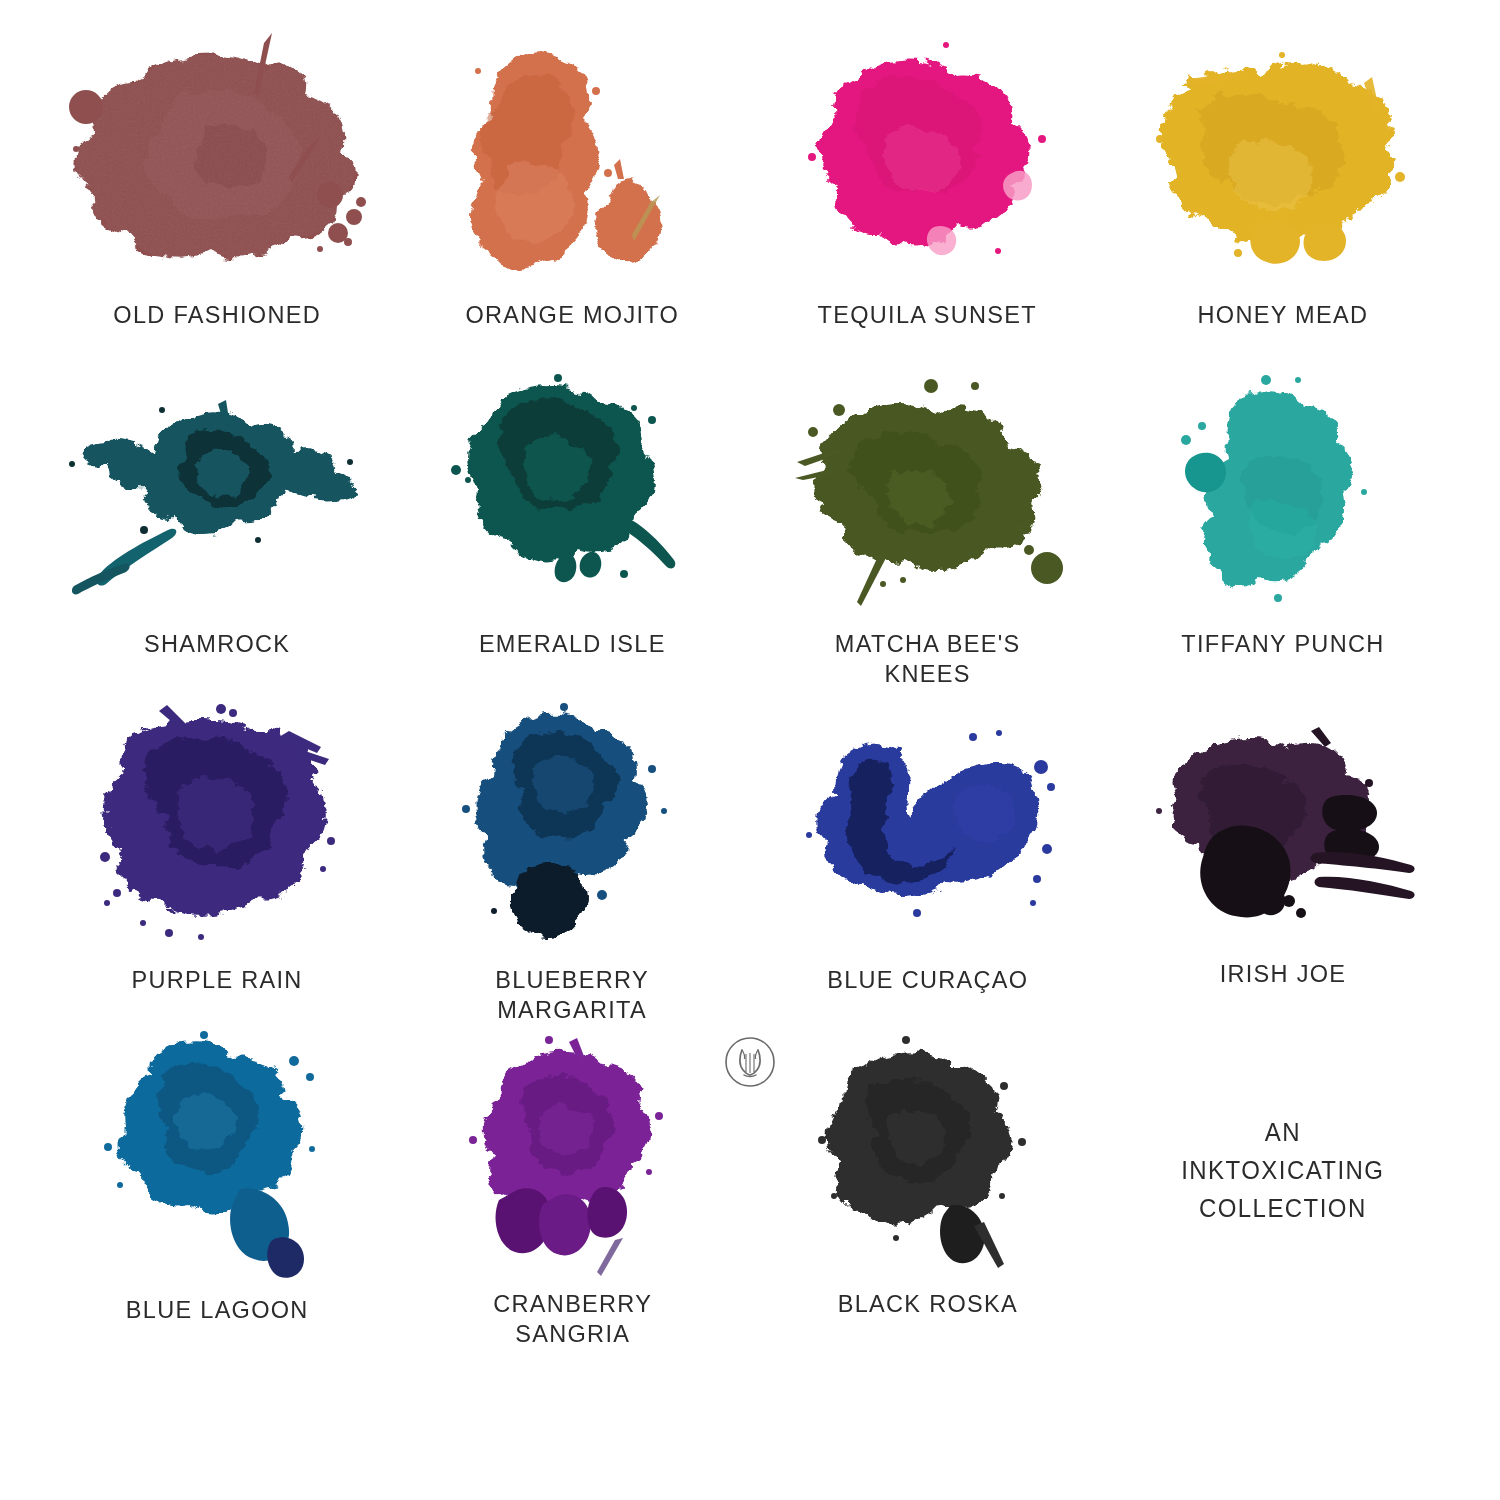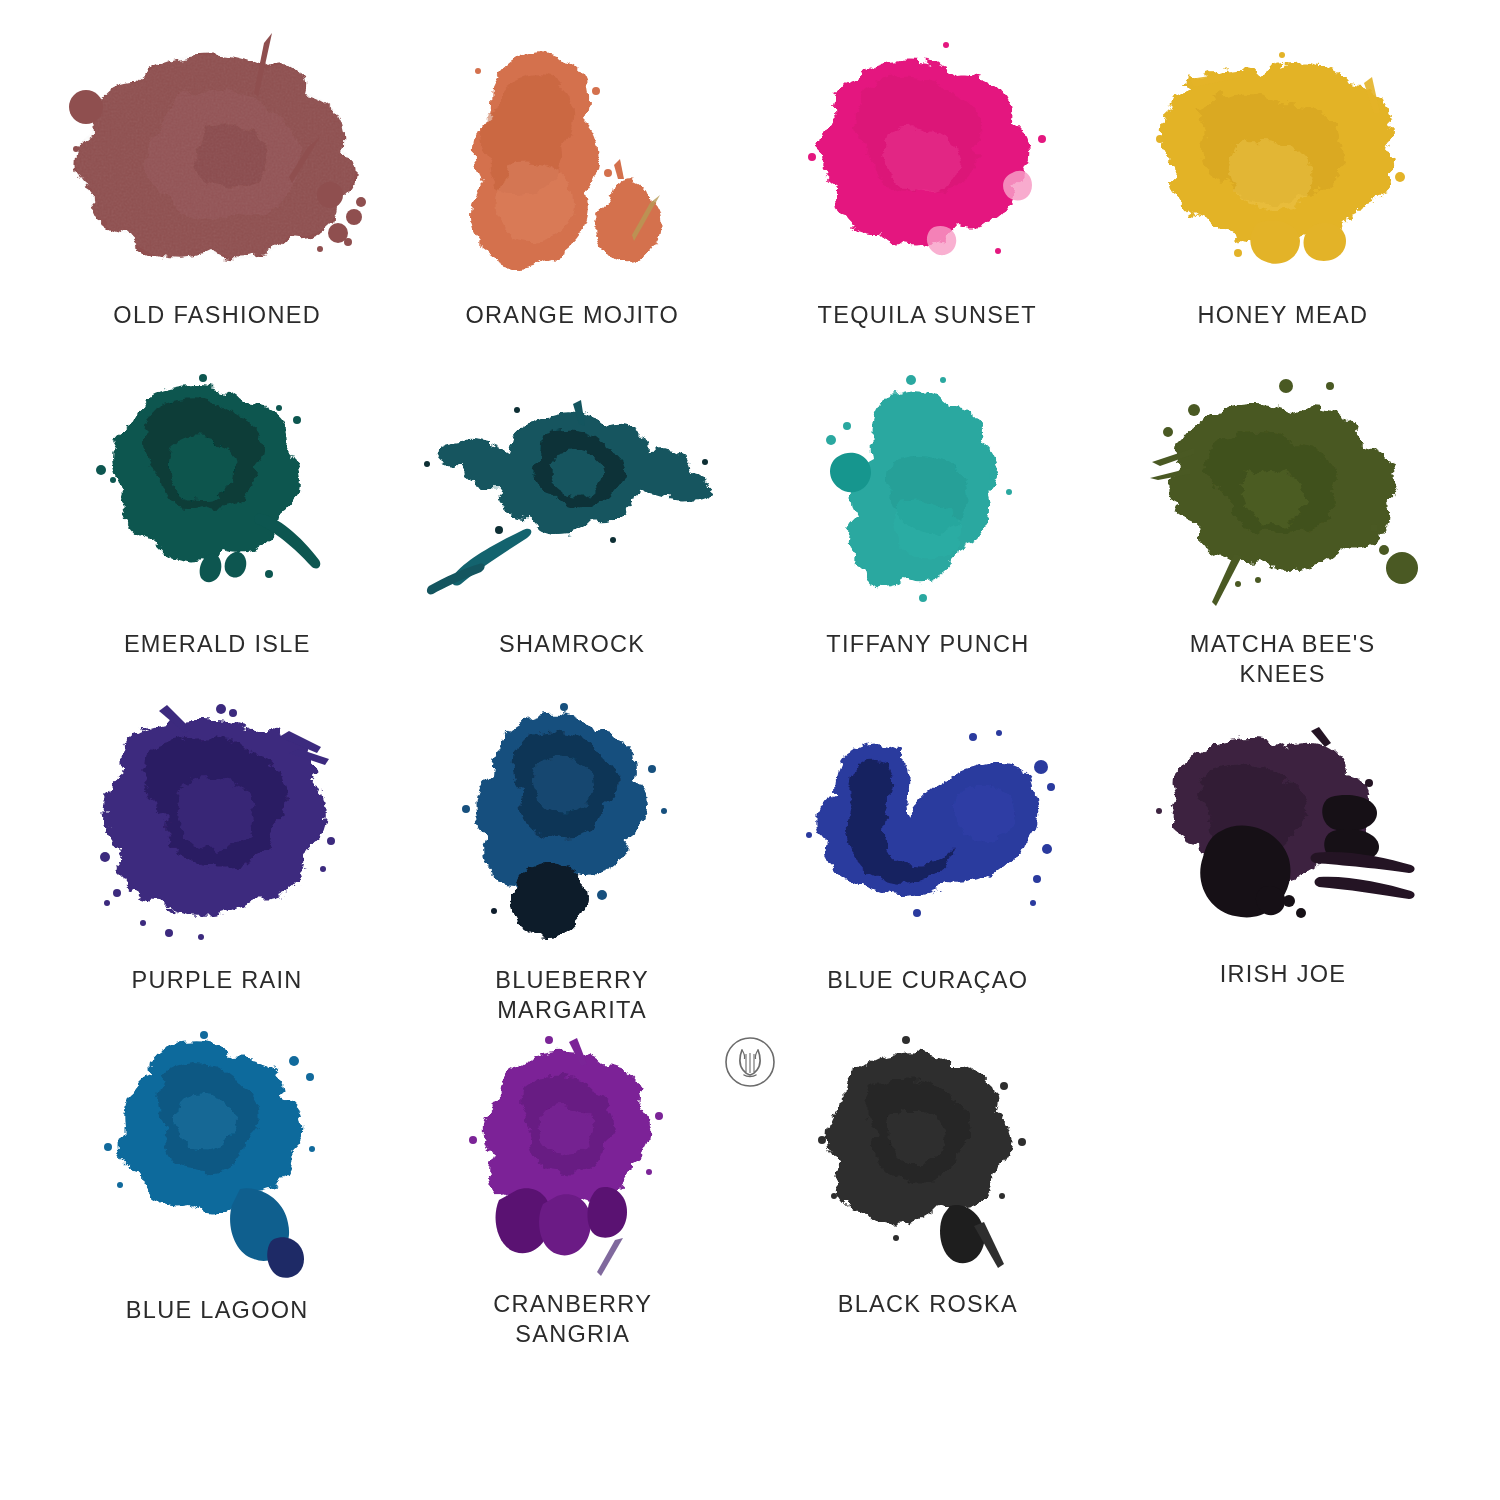--- a/index.html
+++ b/index.html
@@ -210,20 +210,47 @@
           <circle cx="144" cy="28" r="3" fill="#e3b328"></circle>
           <path d="M120,196 C140,188 162,198 162,214 C162,232 142,242 126,234 C110,228 108,206 120,196 Z" fill="#e3b328"></path>
           <path d="M176,198 C192,192 208,200 208,214 C208,230 190,238 176,232 C162,226 162,206 176,198 Z" fill="#e3b328"></path>
         </svg>
       </div>
       <div class="swatch-label">HONEY MEAD</div>
     </div>
 
     <div class="cell r2">
       <div class="blot-wrap">
+        <svg class="blot" width="320" height="230" viewBox="0 0 320 230">
+          <defs>
+            <filter id="f5" x="-25%" y="-25%" width="150%" height="150%">
+              <feTurbulence type="fractalNoise" baseFrequency="0.06 0.09" numOctaves="4" seed="31" result="n"></feTurbulence>
+              <feDisplacementMap in="SourceGraphic" in2="n" scale="13" xChannelSelector="R" yChannelSelector="G"></feDisplacementMap>
+            </filter>
+          </defs>
+          <g filter="url(#f5)">
+            <path d="M120,42 C142,26 180,28 194,46 C216,38 236,52 236,70 C262,66 280,78 276,94 C296,94 306,106 294,116 C272,126 240,118 224,108 C222,130 200,146 178,140 C160,160 128,158 118,138 C96,140 82,124 88,108 C64,110 48,100 52,86 C30,88 16,76 28,66 C48,56 82,62 96,72 C98,54 106,44 120,42 Z" fill="#14555f"></path>
+            <path d="M128,56 C152,44 186,50 194,70 C216,78 218,102 200,112 C188,130 158,132 146,118 C122,116 114,92 126,78 Z" fill="#0d2f34" opacity="0.9"></path>
+            <path d="M148,74 C168,66 190,76 190,94 C190,112 170,122 152,114 C136,106 134,82 148,74 Z" fill="#1a6d7a" opacity="0.6"></path>
+          </g>
+          <path d="M40,196 C54,178 86,162 110,150 C118,146 122,152 114,158 C92,172 64,190 48,204 C42,208 36,204 40,196 Z" fill="#13636e"></path>
+          <path d="M16,206 C30,198 52,188 66,184 C72,182 74,188 68,192 C52,198 30,208 20,214 C14,216 12,210 16,206 Z" fill="#14555f"></path>
+          <circle cx="14" cy="84" r="3" fill="#0d2f34"></circle>
+          <circle cx="104" cy="30" r="3" fill="#0d2f34"></circle>
+          <circle cx="200" cy="160" r="3" fill="#0d2f34"></circle>
+          <circle cx="86" cy="150" r="4" fill="#0d2f34"></circle>
+          <circle cx="292" cy="82" r="3" fill="#0d2f34"></circle>
+          <path d="M160,24 L168,20 L172,46 L166,44 Z" fill="#14555f"></path>
+        </svg>
+      </div>
+      <div class="swatch-label">SHAMROCK</div>
+    </div>
+
+    <div class="cell r2">
+      <div class="blot-wrap">
         <svg class="blot" width="270" height="262" viewBox="0 0 270 262">
           <defs>
             <filter id="f6" x="-25%" y="-25%" width="150%" height="150%">
               <feTurbulence type="fractalNoise" baseFrequency="0.055 0.075" numOctaves="4" seed="41" result="n"></feTurbulence>
               <feDisplacementMap in="SourceGraphic" in2="n" scale="14" xChannelSelector="R" yChannelSelector="G"></feDisplacementMap>
             </filter>
           </defs>
           <g filter="url(#f6)">
             <path d="M62,36 C92,16 140,18 160,38 C192,38 212,62 204,88 C224,104 220,138 198,150 C196,178 166,196 140,186 C116,206 80,198 70,176 C44,172 32,146 42,124 C22,108 26,74 48,62 Z" fill="#0d5650"></path>
             <path d="M70,46 C96,30 138,32 152,52 C180,58 188,88 172,104 C174,132 146,150 122,142 C98,150 76,134 78,112 C58,100 56,62 70,46 Z" fill="#06332f" opacity="0.7"></path>
@@ -234,74 +261,20 @@
           <path d="M152,188 C160,186 166,196 162,206 C158,216 146,216 142,206 C140,196 146,190 152,188 Z" fill="#0d5650"></path>
           <circle cx="18" cy="106" r="5" fill="#0d5650"></circle>
           <circle cx="30" cy="116" r="3" fill="#0d5650"></circle>
           <circle cx="214" cy="56" r="4" fill="#0d5650"></circle>
           <circle cx="196" cy="44" r="3" fill="#0d5650"></circle>
           <circle cx="120" cy="14" r="4" fill="#0d5650"></circle>
           <circle cx="186" cy="210" r="4" fill="#0d5650"></circle>
         </svg>
       </div>
       <div class="swatch-label">EMERALD ISLE</div>
-    </div>
-
-    <div class="cell r2">
-      <div class="blot-wrap">
-        <svg class="blot" width="320" height="230" viewBox="0 0 320 230">
-          <defs>
-            <filter id="f5" x="-25%" y="-25%" width="150%" height="150%">
-              <feTurbulence type="fractalNoise" baseFrequency="0.06 0.09" numOctaves="4" seed="31" result="n"></feTurbulence>
-              <feDisplacementMap in="SourceGraphic" in2="n" scale="13" xChannelSelector="R" yChannelSelector="G"></feDisplacementMap>
-            </filter>
-          </defs>
-          <g filter="url(#f5)">
-            <path d="M120,42 C142,26 180,28 194,46 C216,38 236,52 236,70 C262,66 280,78 276,94 C296,94 306,106 294,116 C272,126 240,118 224,108 C222,130 200,146 178,140 C160,160 128,158 118,138 C96,140 82,124 88,108 C64,110 48,100 52,86 C30,88 16,76 28,66 C48,56 82,62 96,72 C98,54 106,44 120,42 Z" fill="#14555f"></path>
-            <path d="M128,56 C152,44 186,50 194,70 C216,78 218,102 200,112 C188,130 158,132 146,118 C122,116 114,92 126,78 Z" fill="#0d2f34" opacity="0.9"></path>
-            <path d="M148,74 C168,66 190,76 190,94 C190,112 170,122 152,114 C136,106 134,82 148,74 Z" fill="#1a6d7a" opacity="0.6"></path>
-          </g>
-          <path d="M40,196 C54,178 86,162 110,150 C118,146 122,152 114,158 C92,172 64,190 48,204 C42,208 36,204 40,196 Z" fill="#13636e"></path>
-          <path d="M16,206 C30,198 52,188 66,184 C72,182 74,188 68,192 C52,198 30,208 20,214 C14,216 12,210 16,206 Z" fill="#14555f"></path>
-          <circle cx="14" cy="84" r="3" fill="#0d2f34"></circle>
-          <circle cx="104" cy="30" r="3" fill="#0d2f34"></circle>
-          <circle cx="200" cy="160" r="3" fill="#0d2f34"></circle>
-          <circle cx="86" cy="150" r="4" fill="#0d2f34"></circle>
-          <circle cx="292" cy="82" r="3" fill="#0d2f34"></circle>
-          <path d="M160,24 L168,20 L172,46 L166,44 Z" fill="#14555f"></path>
-        </svg>
-      </div>
-      <div class="swatch-label">SHAMROCK</div>
-    </div>
-
-    <div class="cell r2">
-      <div class="blot-wrap">
-        <svg class="blot" width="230" height="250" viewBox="0 0 230 250">
-          <defs>
-            <filter id="f8" x="-25%" y="-25%" width="150%" height="150%">
-              <feTurbulence type="fractalNoise" baseFrequency="0.06 0.08" numOctaves="4" seed="61" result="n"></feTurbulence>
-              <feDisplacementMap in="SourceGraphic" in2="n" scale="14" xChannelSelector="R" yChannelSelector="G"></feDisplacementMap>
-            </filter>
-          </defs>
-          <g filter="url(#f8)">
-            <path d="M70,30 C92,14 126,18 136,38 C162,36 176,54 170,74 C188,84 190,112 174,124 C182,150 166,176 144,178 C140,204 114,218 94,208 C76,224 52,216 50,196 C32,188 30,160 44,148 C34,126 42,96 60,88 C56,62 60,40 70,30 Z" fill="#2aa8a0"></path>
-            <path d="M78,92 C106,78 148,90 154,116 C162,146 138,168 110,162 C84,158 68,120 78,92 Z" fill="#1f9790" opacity="0.5"></path>
-            <path d="M86,134 C112,126 146,138 148,160 C150,182 124,194 102,186 C82,180 76,146 86,134 Z" fill="#2fb4aa" opacity="0.35"></path>
-          </g>
-          <path d="M26,86 C40,78 58,86 58,102 C58,120 38,128 26,118 C14,110 14,92 26,86 Z" fill="#16968e"></path>
-          <circle cx="18" cy="70" r="5" fill="#2aa8a0"></circle>
-          <circle cx="34" cy="56" r="4" fill="#2aa8a0"></circle>
-          <circle cx="98" cy="10" r="5" fill="#2aa8a0"></circle>
-          <circle cx="130" cy="10" r="3" fill="#2aa8a0"></circle>
-          <circle cx="180" cy="106" r="4" fill="#2aa8a0"></circle>
-          <circle cx="196" cy="122" r="3" fill="#2aa8a0"></circle>
-          <circle cx="110" cy="228" r="4" fill="#2aa8a0"></circle>
-        </svg>
-      </div>
-      <div class="swatch-label">TIFFANY PUNCH</div>
     </div>
 
     <div class="cell r2">
       <div class="blot-wrap">
         <svg class="blot" width="290" height="250" viewBox="0 0 290 250">
           <defs>
             <filter id="f7" x="-25%" y="-25%" width="150%" height="150%">
               <feTurbulence type="fractalNoise" baseFrequency="0.065 0.085" numOctaves="4" seed="53" result="n"></feTurbulence>
               <feDisplacementMap in="SourceGraphic" in2="n" scale="16" xChannelSelector="R" yChannelSelector="G"></feDisplacementMap>
             </filter>
@@ -320,20 +293,47 @@
           <circle cx="148" cy="16" r="7" fill="#4a5923"></circle>
           <circle cx="192" cy="16" r="4" fill="#4a5923"></circle>
           <circle cx="236" cy="158" r="4" fill="#4a5923"></circle>
           <circle cx="100" cy="214" r="3" fill="#4a5923"></circle>
           <path d="M96,184 L104,186 L78,236 L74,232 Z" fill="#4a5923"></path>
           <circle cx="120" cy="210" r="3" fill="#4a5923"></circle>
         </svg>
       </div>
       <div class="swatch-label">MATCHA BEE'S
 KNEES</div>
+    </div>
+
+    <div class="cell r2">
+      <div class="blot-wrap">
+        <svg class="blot" width="230" height="250" viewBox="0 0 230 250">
+          <defs>
+            <filter id="f8" x="-25%" y="-25%" width="150%" height="150%">
+              <feTurbulence type="fractalNoise" baseFrequency="0.06 0.08" numOctaves="4" seed="61" result="n"></feTurbulence>
+              <feDisplacementMap in="SourceGraphic" in2="n" scale="14" xChannelSelector="R" yChannelSelector="G"></feDisplacementMap>
+            </filter>
+          </defs>
+          <g filter="url(#f8)">
+            <path d="M70,30 C92,14 126,18 136,38 C162,36 176,54 170,74 C188,84 190,112 174,124 C182,150 166,176 144,178 C140,204 114,218 94,208 C76,224 52,216 50,196 C32,188 30,160 44,148 C34,126 42,96 60,88 C56,62 60,40 70,30 Z" fill="#2aa8a0"></path>
+            <path d="M78,92 C106,78 148,90 154,116 C162,146 138,168 110,162 C84,158 68,120 78,92 Z" fill="#1f9790" opacity="0.5"></path>
+            <path d="M86,134 C112,126 146,138 148,160 C150,182 124,194 102,186 C82,180 76,146 86,134 Z" fill="#2fb4aa" opacity="0.35"></path>
+          </g>
+          <path d="M26,86 C40,78 58,86 58,102 C58,120 38,128 26,118 C14,110 14,92 26,86 Z" fill="#16968e"></path>
+          <circle cx="18" cy="70" r="5" fill="#2aa8a0"></circle>
+          <circle cx="34" cy="56" r="4" fill="#2aa8a0"></circle>
+          <circle cx="98" cy="10" r="5" fill="#2aa8a0"></circle>
+          <circle cx="130" cy="10" r="3" fill="#2aa8a0"></circle>
+          <circle cx="180" cy="106" r="4" fill="#2aa8a0"></circle>
+          <circle cx="196" cy="122" r="3" fill="#2aa8a0"></circle>
+          <circle cx="110" cy="228" r="4" fill="#2aa8a0"></circle>
+        </svg>
+      </div>
+      <div class="swatch-label">TIFFANY PUNCH</div>
     </div>
 
     <div class="cell r3">
       <div class="blot-wrap">
         <svg class="blot" width="270" height="262" viewBox="0 0 270 262">
           <defs>
             <filter id="f10" x="-25%" y="-25%" width="150%" height="150%">
               <feTurbulence type="fractalNoise" baseFrequency="0.07 0.09" numOctaves="4" seed="83" result="n"></feTurbulence>
               <feDisplacementMap in="SourceGraphic" in2="n" scale="16" xChannelSelector="R" yChannelSelector="G"></feDisplacementMap>
             </filter>
@@ -522,20 +522,27 @@
           <circle cx="108" cy="10" r="4" fill="#2e2e2e"></circle>
           <circle cx="24" cy="110" r="4" fill="#2e2e2e"></circle>
           <circle cx="36" cy="166" r="3" fill="#2e2e2e"></circle>
           <circle cx="204" cy="166" r="3" fill="#2e2e2e"></circle>
           <circle cx="98" cy="208" r="3" fill="#2e2e2e"></circle>
         </svg>
       </div>
       <div class="swatch-label">BLACK ROSKA</div>
     </div>
 
+    <div class="cell r4">
+      <div class="collection-note">
+        <div class="txt">AN
+INKTOXICATING
+COLLECTION</div>
+      </div>
+    </div>
 
   </div>
 
   <div class="logo-bar">
     <svg class="logo" viewBox="0 0 56 56">
       <circle cx="28" cy="28" r="24" fill="none" stroke="#6b6b6b" stroke-width="1.6"></circle>
       <path d="M20,16 C17,23 17,31 21,36 C24,40 28,41 28,41 C28,41 32,40 35,36 C39,31 39,23 36,16" fill="none" stroke="#6b6b6b" stroke-width="1.7" stroke-linecap="round"></path>
       <path d="M20,16 C22,19 23,22 22.5,25" fill="none" stroke="#6b6b6b" stroke-width="1.3"></path>
       <path d="M36,16 C34,19 33,22 33.5,25" fill="none" stroke="#6b6b6b" stroke-width="1.3"></path>
       <line x1="24" y1="20" x2="24" y2="38" stroke="#6b6b6b" stroke-width="1.1"></line>

